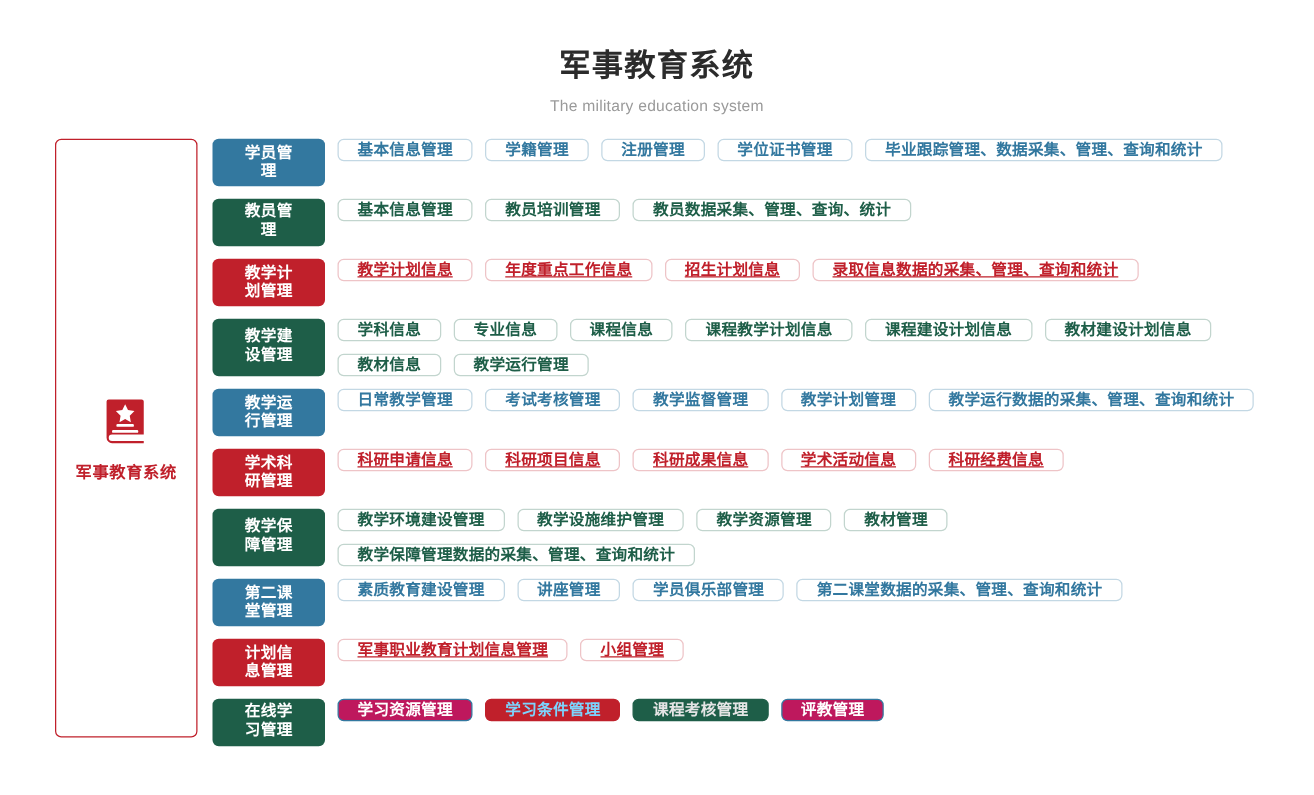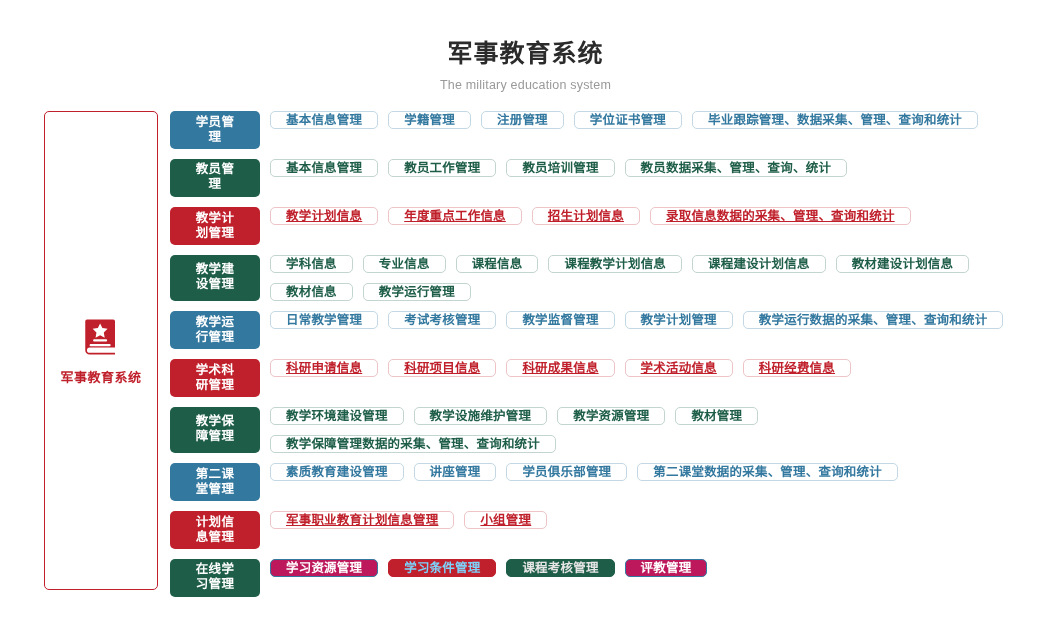--- a/index.html
+++ b/index.html
@@ -176,21 +176,20 @@
           <div class="btn o-blue">学籍管理</div>
           <div class="btn o-blue">注册管理</div>
           <div class="btn o-blue">学位证书管理</div>
           <div class="btn o-blue">毕业跟踪管理、数据采集、管理、查询和统计</div>
         </div>
       </div>
       <div class="row">
         <div class="row-label c-green">教员管理</div>
         <div class="row-items">
           <div class="btn o-green">基本信息管理</div>
-          <div class="btn o-green">教员工作管理</div>
           <div class="btn o-green">教员培训管理</div>
           <div class="btn o-green">教员数据采集、管理、查询、统计</div>
         </div>
       </div>
       <div class="row">
         <div class="row-label c-red">教学计划管理</div>
         <div class="row-items">
           <div class="btn o-red">教学计划信息</div>
           <div class="btn o-red">年度重点工作信息</div>
           <div class="btn o-red">招生计划信息</div>

